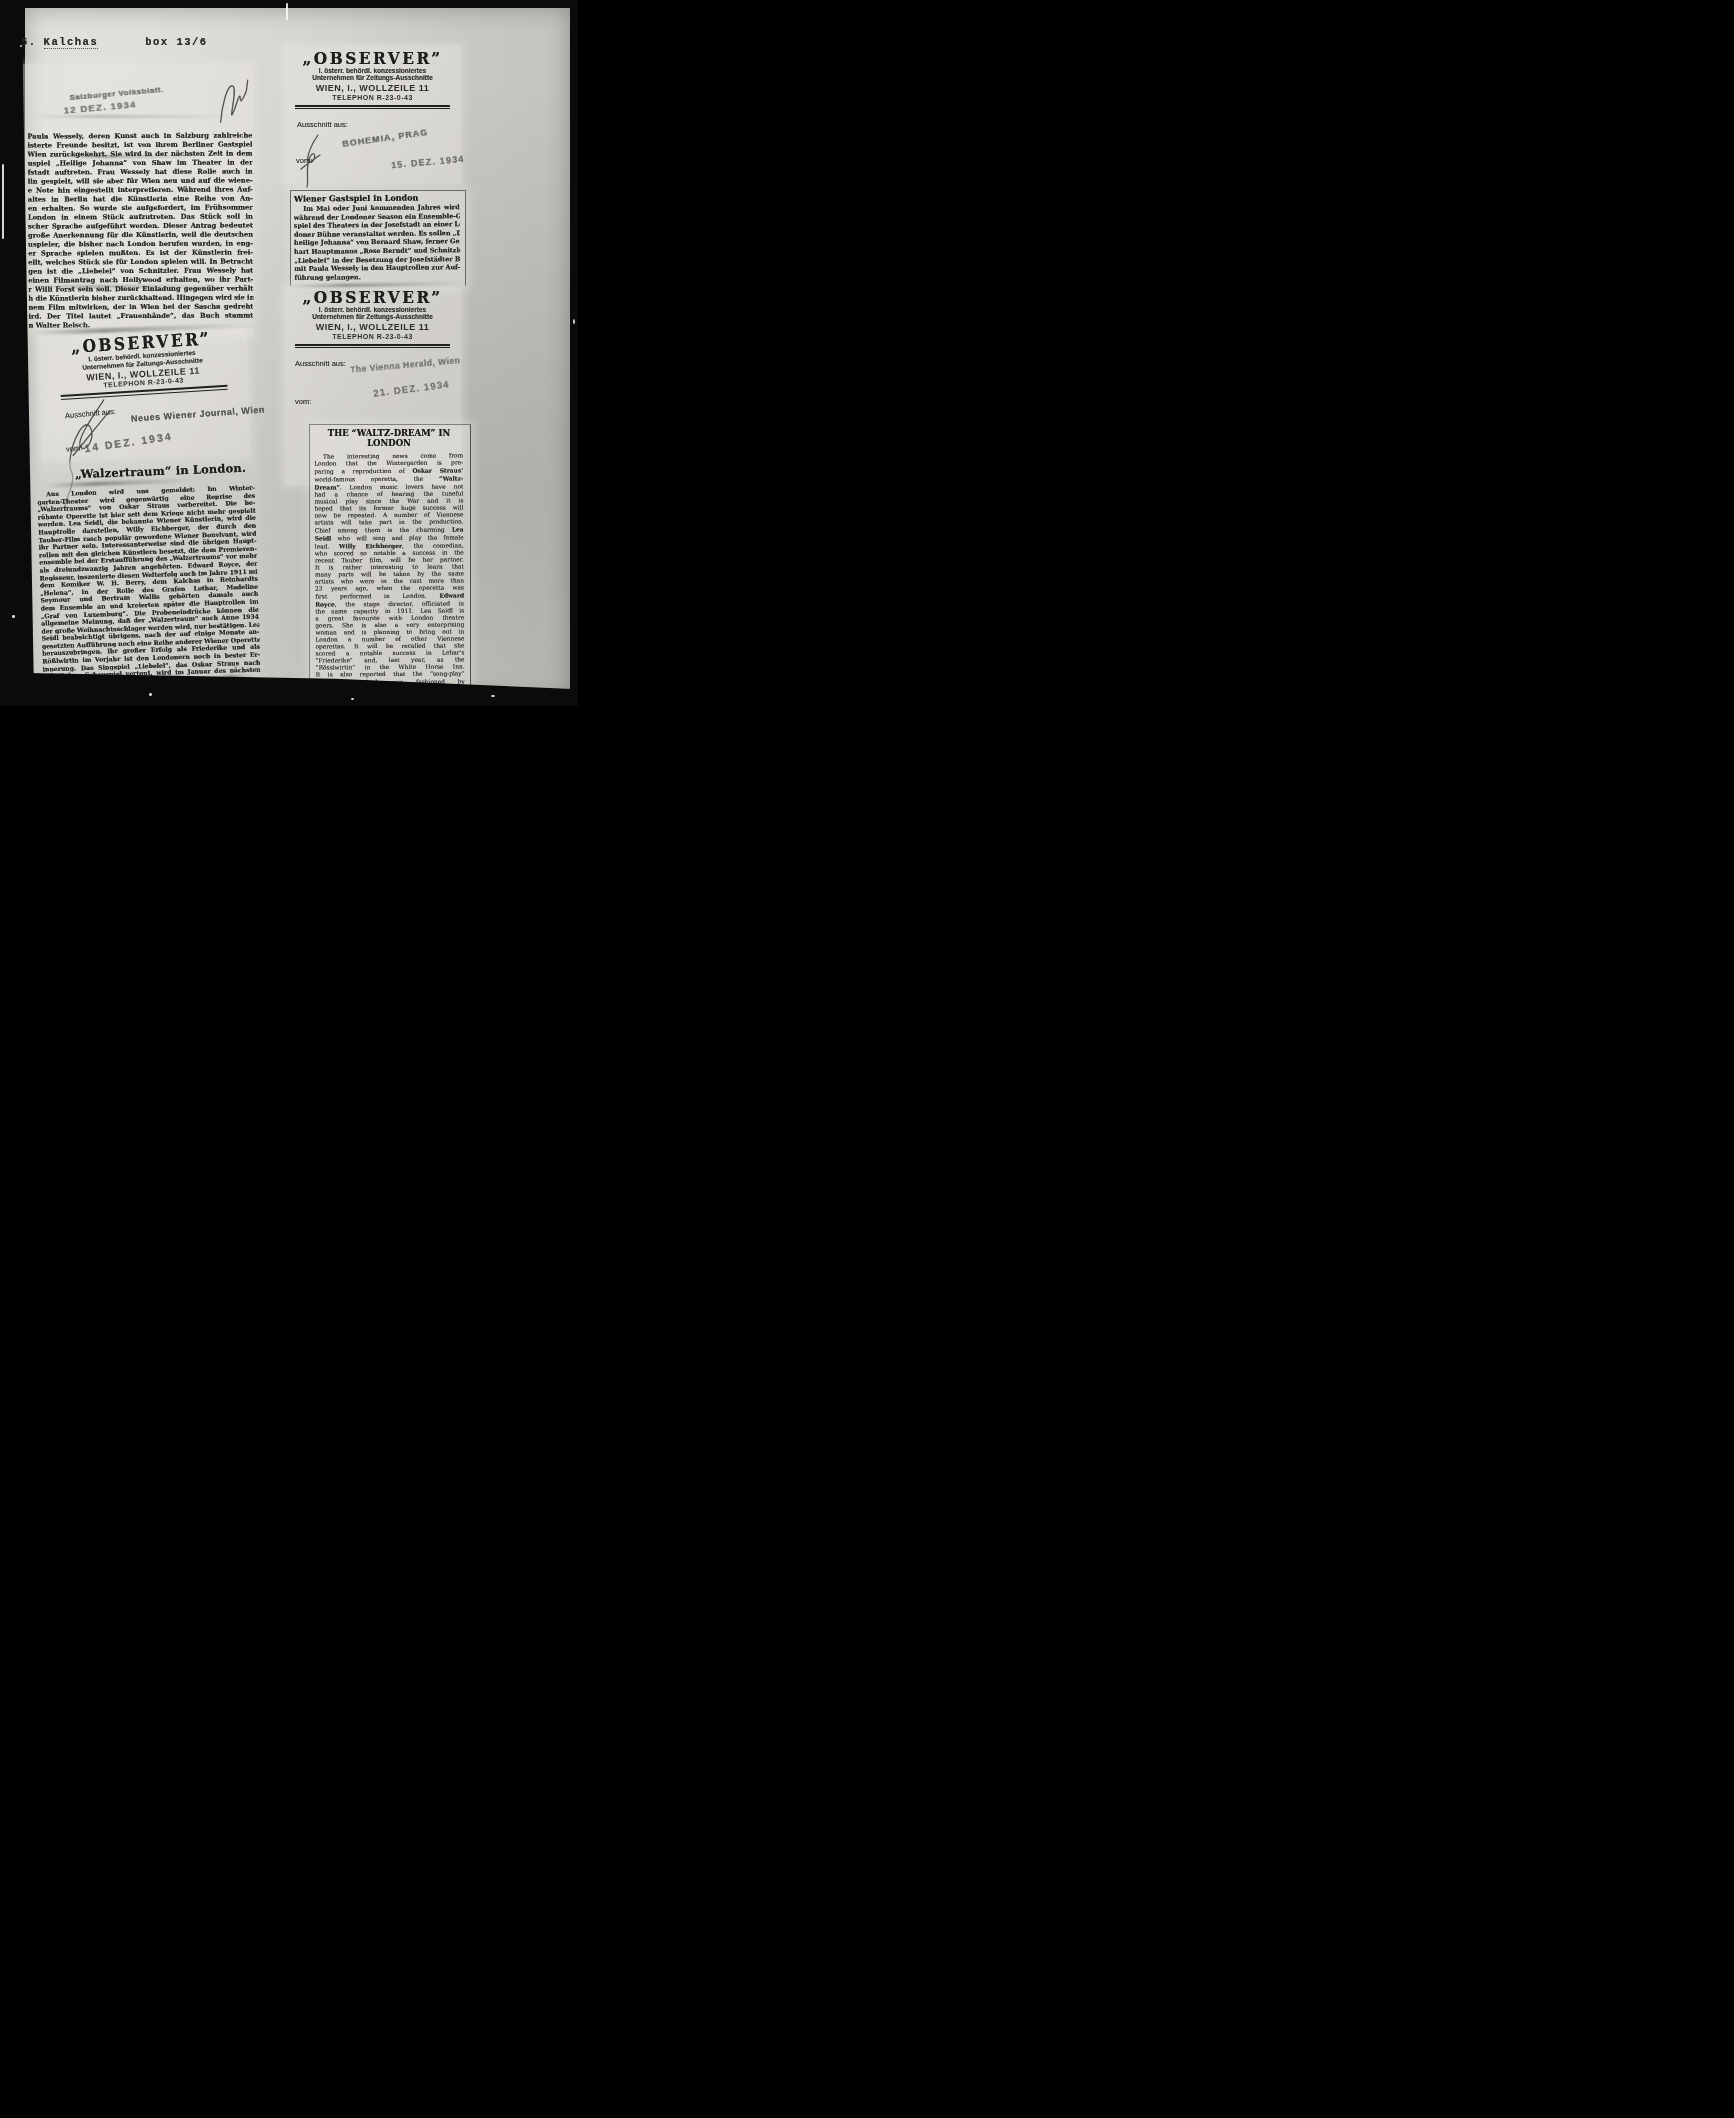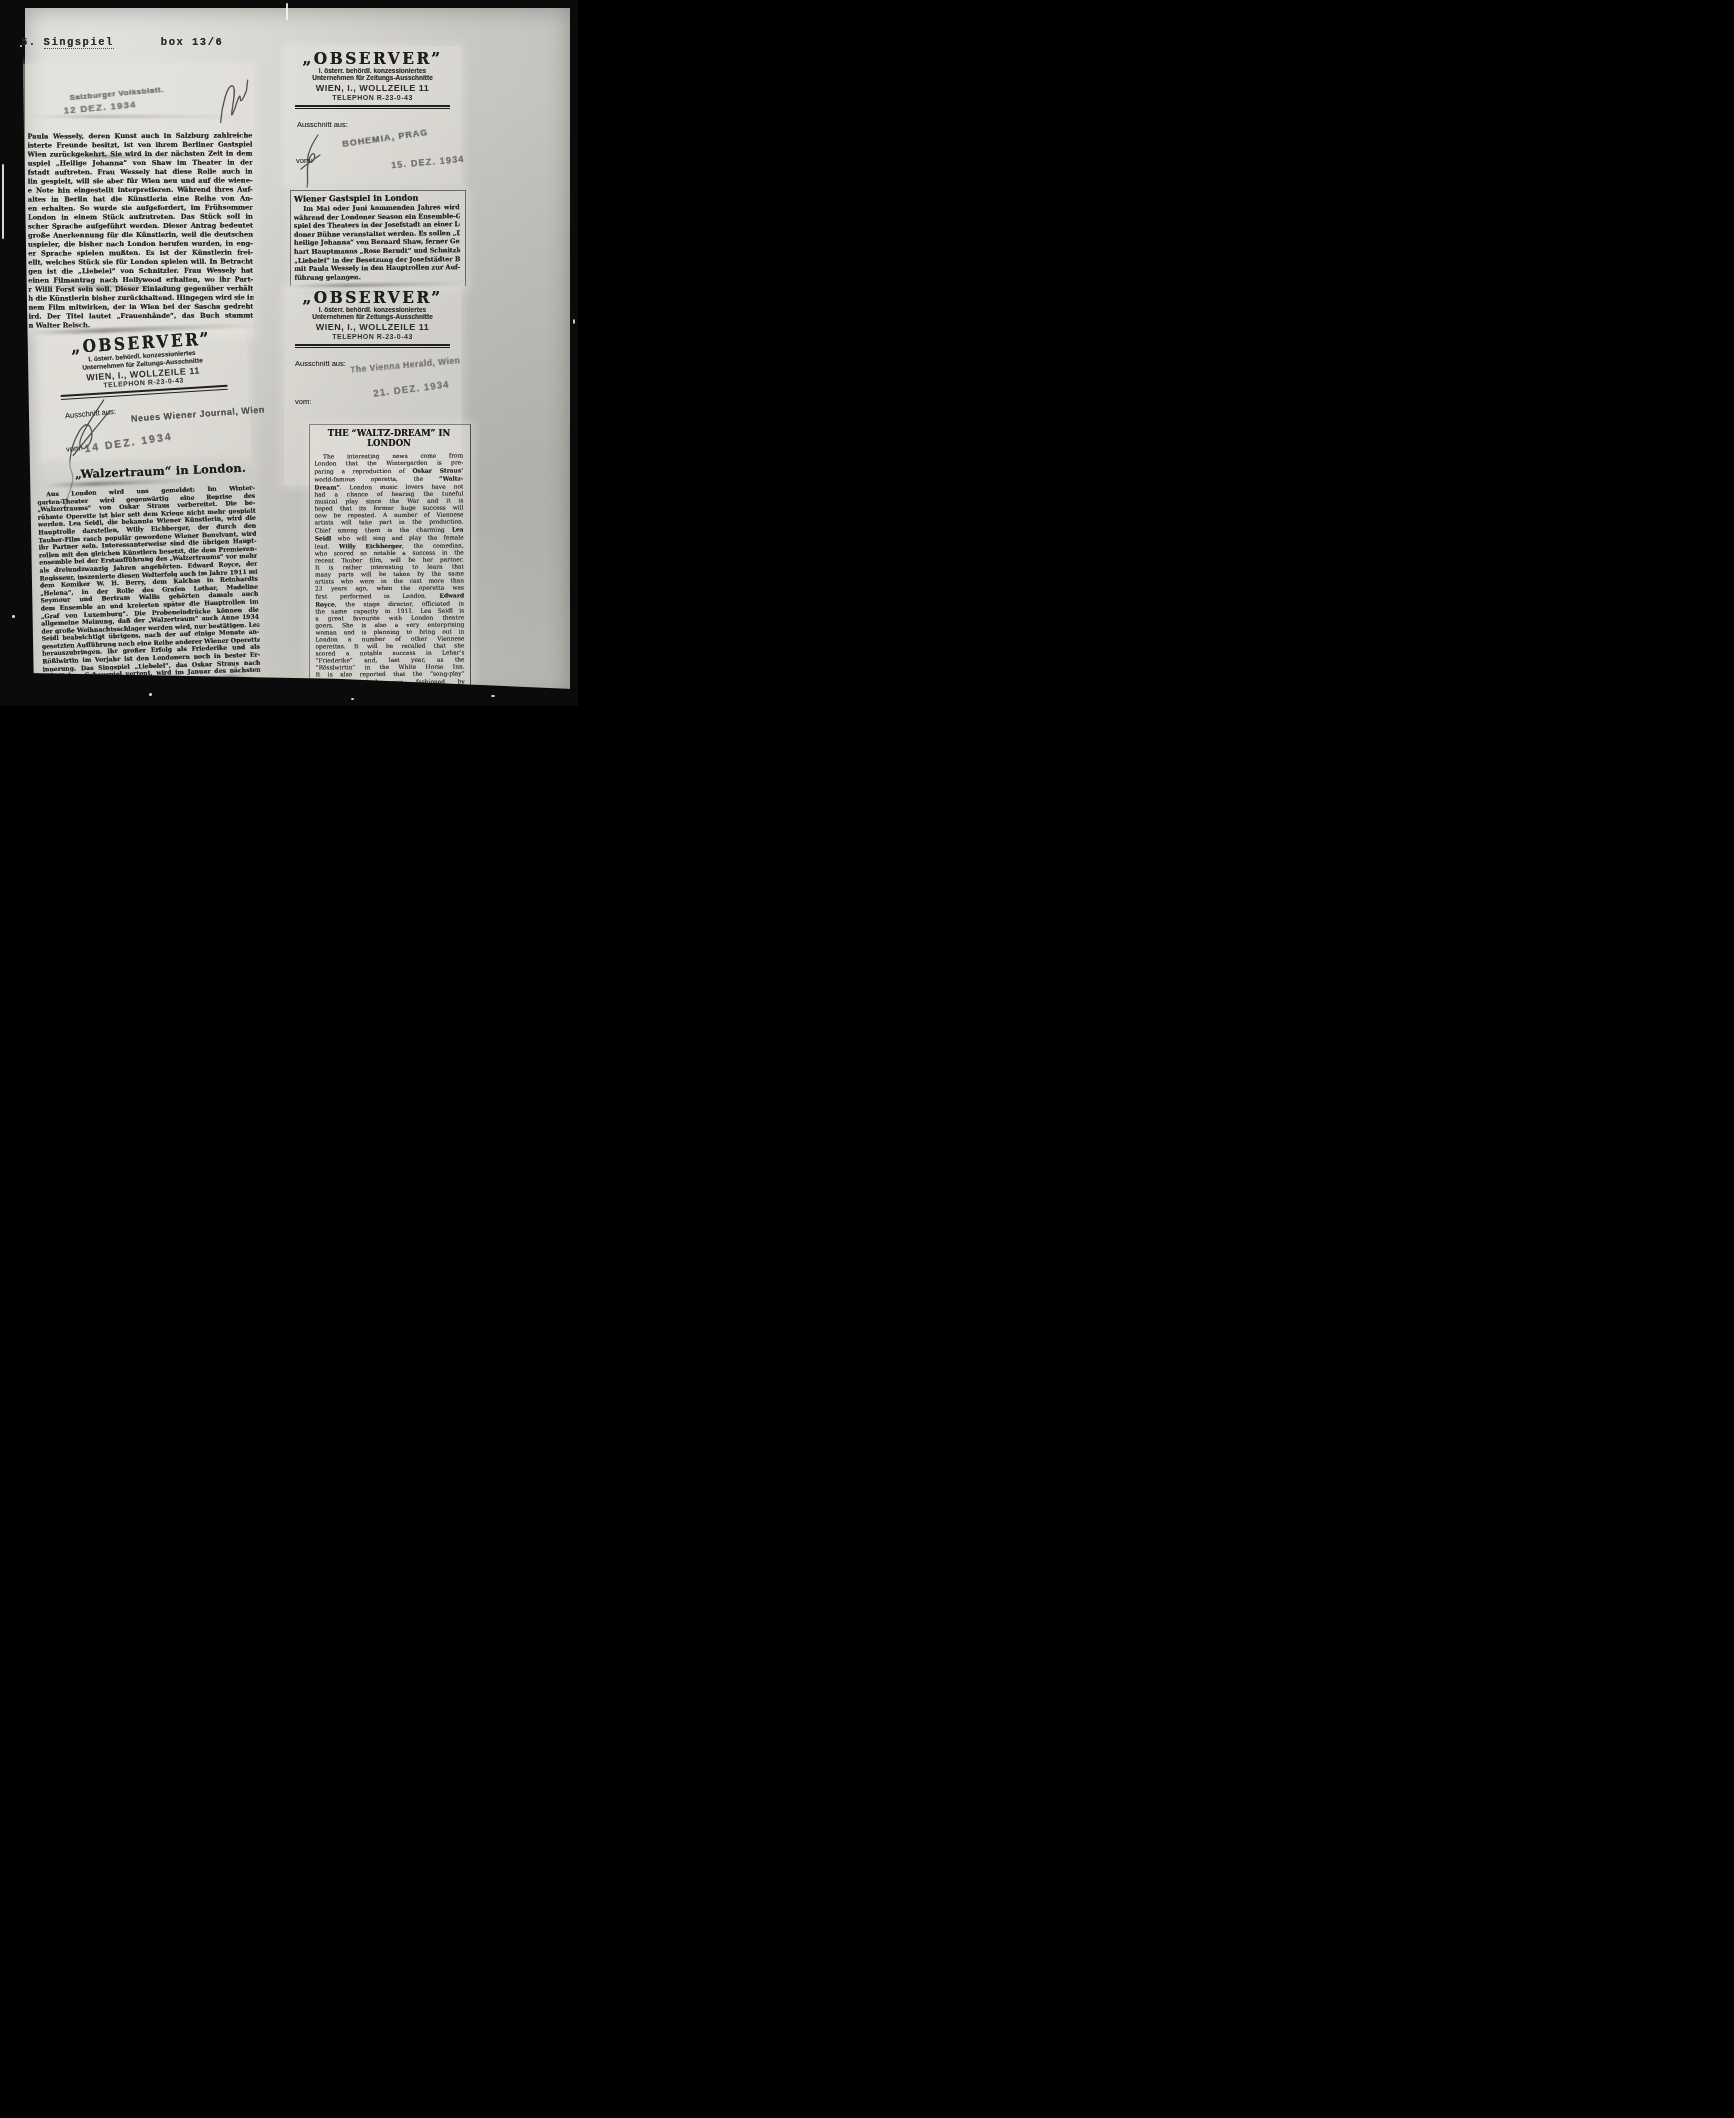--- a/index.html
+++ b/index.html
@@ -67,21 +67,21 @@
   .eng-box{border-left:1px solid rgba(40,40,40,.5);border-right:1px solid rgba(35,35,35,.75);
     border-top:1px solid rgba(40,40,40,.5);}
 </style>
 </head>
 <body>
 
 <div class="scene">
   <div class="paper">
 
     <div class="header-row">
-      <span>5.</span><span class="htitle">Singspiel</span><span class="hbox">box 13/6</span>
+      <span>5.</span><span class="htitle">Kalchas</span><span class="hbox">box 13/6</span>
     </div>
     <div class="smudge" style="left:5px;top:107px;width:214px;opacity:.7;"></div>
 
     <div class="patch" style="left:-2px;top:56px;width:230px;height:271px;"></div>
     <div class="stamp" style="left:45px;top:81px;transform:rotate(-5deg);opacity:.78;filter:blur(0.1px);">
       <div style="font-size:8px;letter-spacing:0.5px;">Salzburger Volksblatt.</div>
       <div class="stamp-date" style="font-size:9.5px;margin-top:1.5px;margin-left:-7px;">12 DEZ. 1934</div>
     </div>
     <svg class="hand" style="left:188px;top:70px;transform:rotate(-10deg);" width="39" height="45" viewBox="0 0 78 90">
       <path d="M8,84 C16,52 34,12 44,16 C52,20 38,52 33,70 C30,80 40,64 47,50 C52,40 57,34 55,44 C53,55 62,44 70,30 L76,10"></path>

